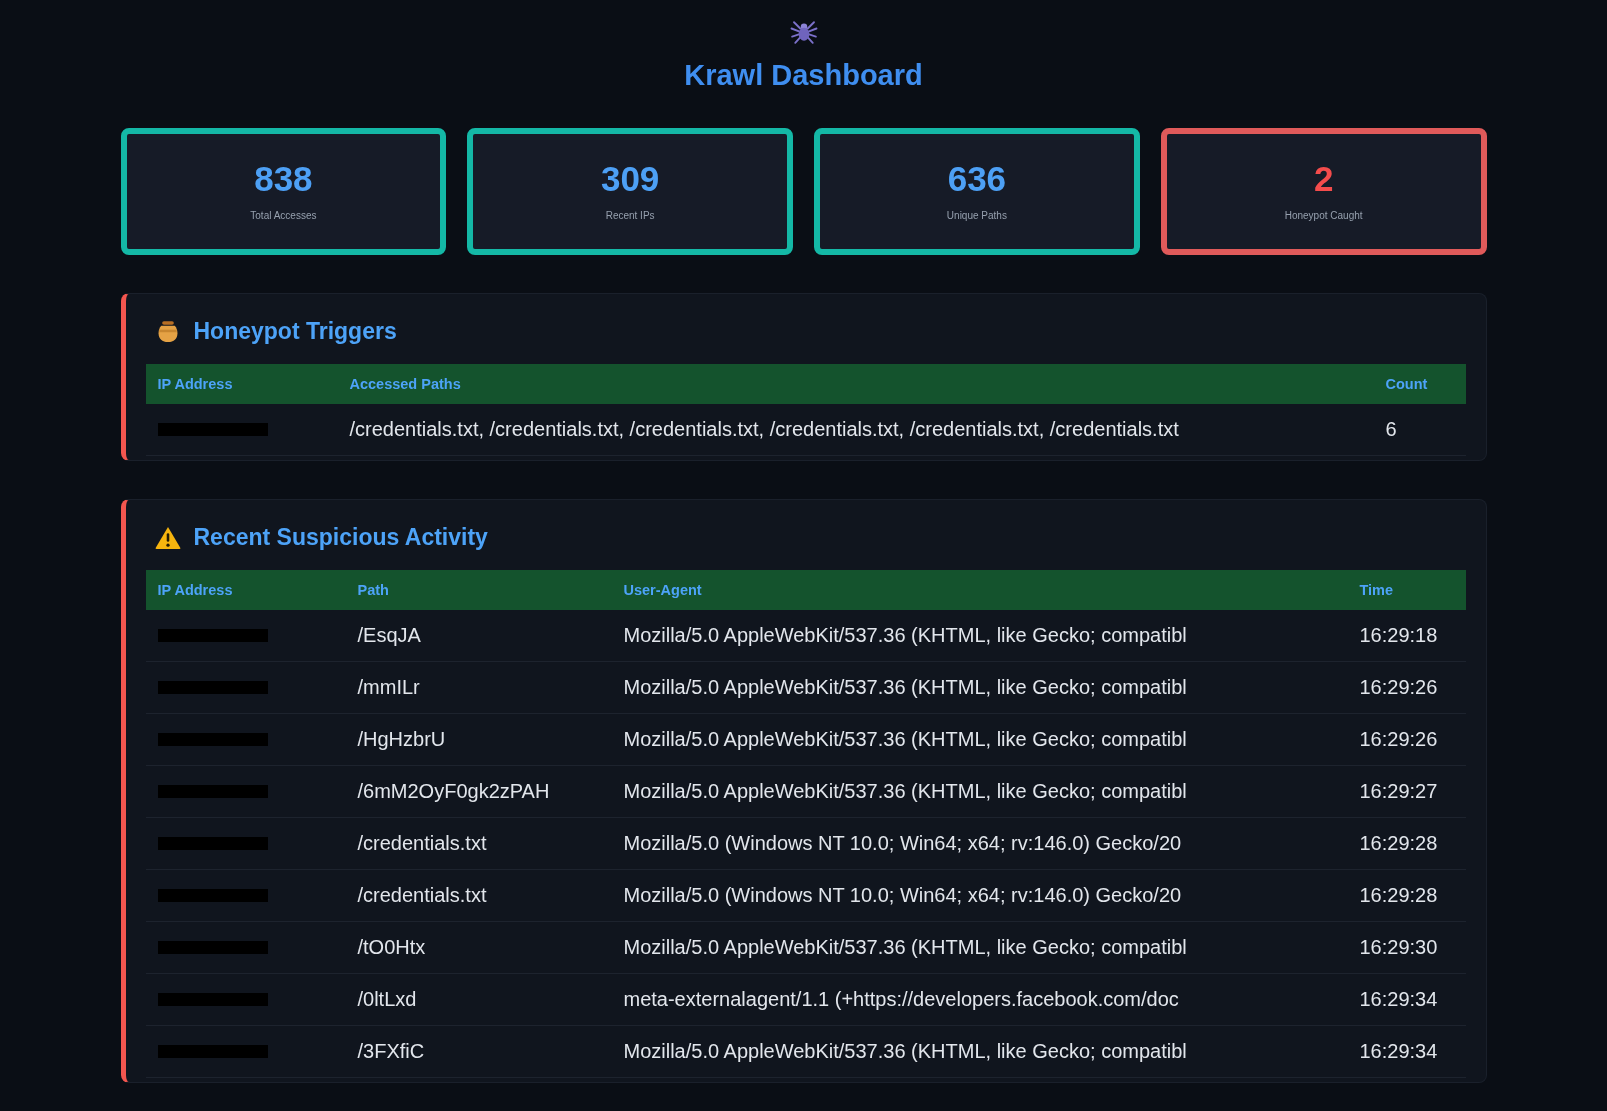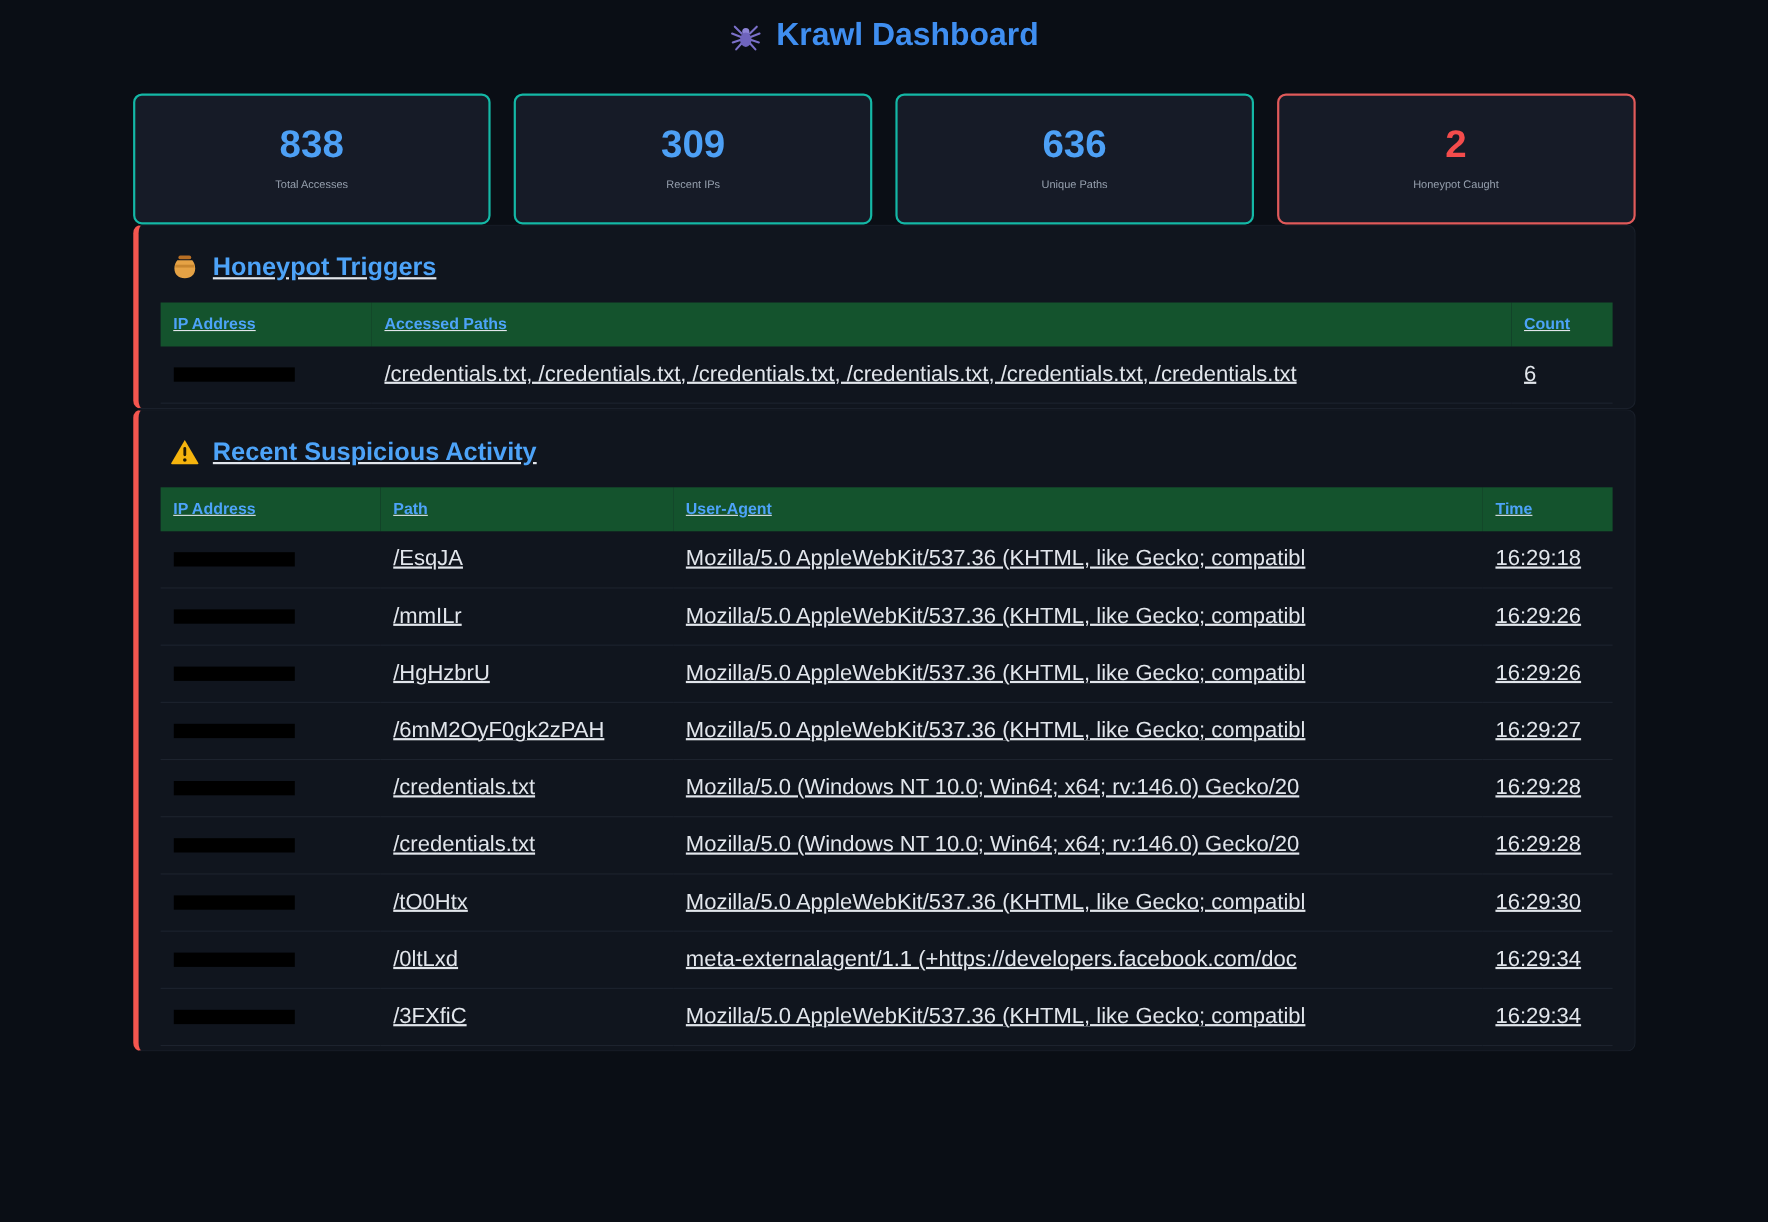--- a/index.html
+++ b/index.html
@@ -20,46 +20,47 @@
     padding-top: 16px;
   }
   .page-title {
     display: flex;
     align-items: center;
     justify-content: center;
     gap: 13px;
     color: #3f8ef0;
     font-size: 29px;
     font-weight: bold;
+    flex-direction: column;
   }
   .icon { display: inline-flex; align-items: center; }
 
   
   .stats { display: flex; gap: 21px; margin-top: 36px; }
   .stat-card {
     flex: 1;
     background: #161b27;
-    border: 2px solid #14b8a6;
+    border: 6px solid #14b8a6;
     border-radius: 8px;
     text-align: center;
     padding: 26px 10px 28px;
   }
   .stat-card.alert { border-color: #e05a5a; }
   .stat-value { font-size: 35px; font-weight: bold; color: #4da0f5; line-height: 1.1; }
   .stat-card.alert .stat-value { color: #f44c4c; }
   .stat-label { margin-top: 11px; font-size: 10px; color: #96a0ae; }
 
   
   .section {
+    margin-top: 38px;
     background: #10151e;
     border: 1px solid #1a202b;
     border-left: 5px solid #f4564f;
     border-radius: 8px;
     padding: 24px 20px 4px 20px;
-    text-decoration: underline;
   }
   .section-title {
     display: flex;
     align-items: center;
     gap: 12px;
     color: #4da3f8;
     font-size: 23px;
     font-weight: bold;
     margin-bottom: 18px;
     padding-left: 8px;

